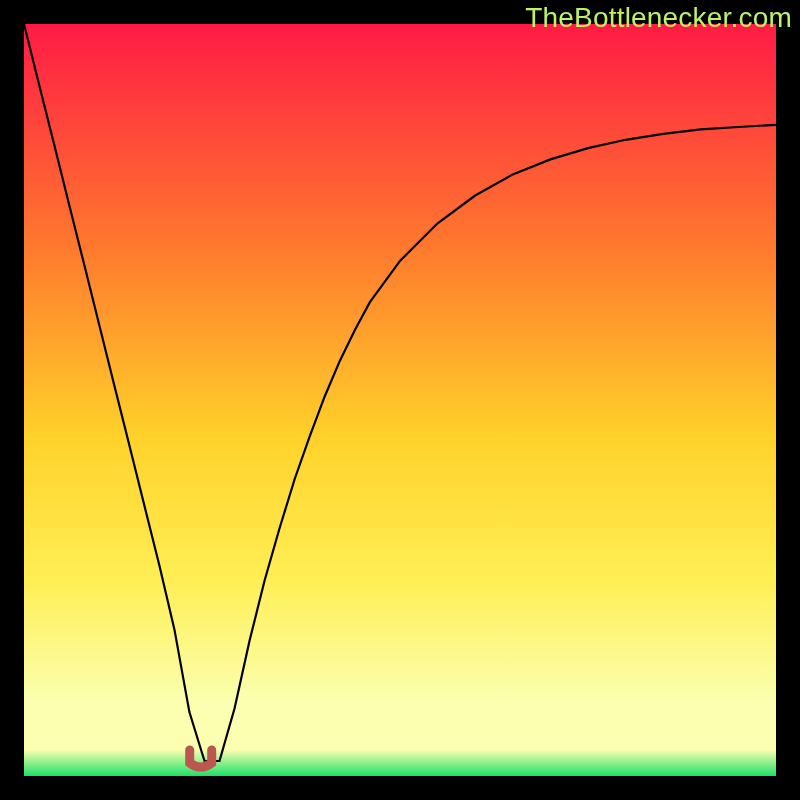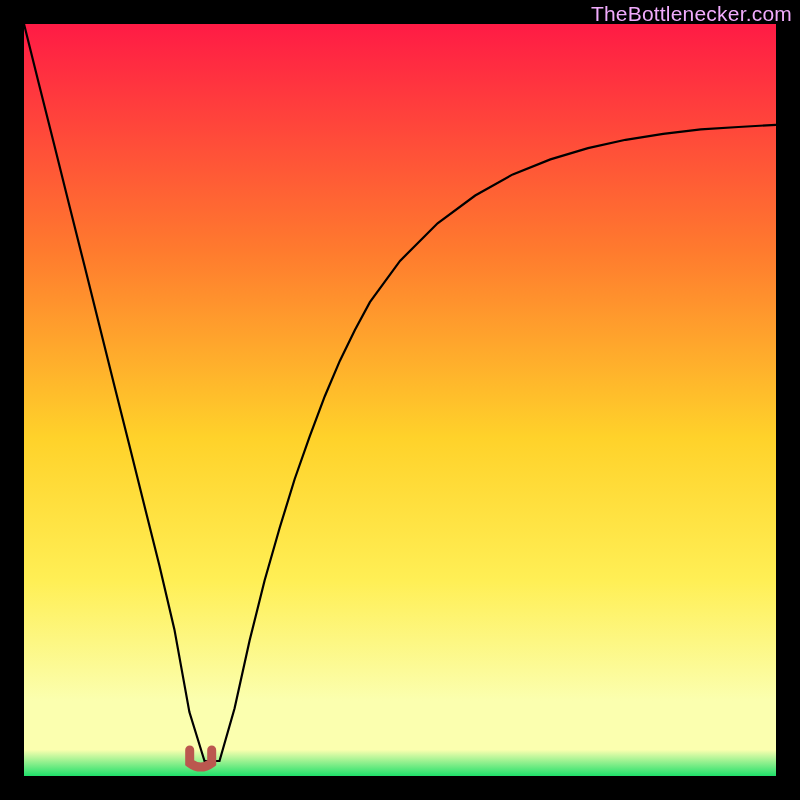--- a/index.html
+++ b/index.html
@@ -23,22 +23,22 @@
     position: absolute;
     left: 0;
     top: 0;
     width: 752px;
     height: 752px;
   }
   .watermark {
     position: absolute;
     top: 2px;
     right: 8px;
-    color: #f0abfc;
-    font-size: 21px;
+    color: #bef264;
+    font-size: 28px;
     letter-spacing: 0.2px;
     font-weight: 400;
   }
 </style>
 </head>
 <body>
 
 <div class="frame">
   <svg class="plot" viewBox="0 0 752 752" preserveAspectRatio="none">
     <defs>

